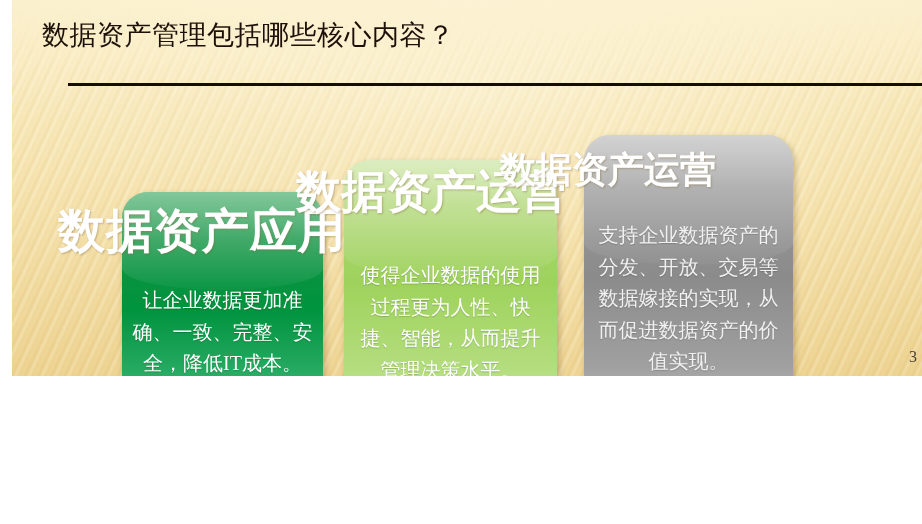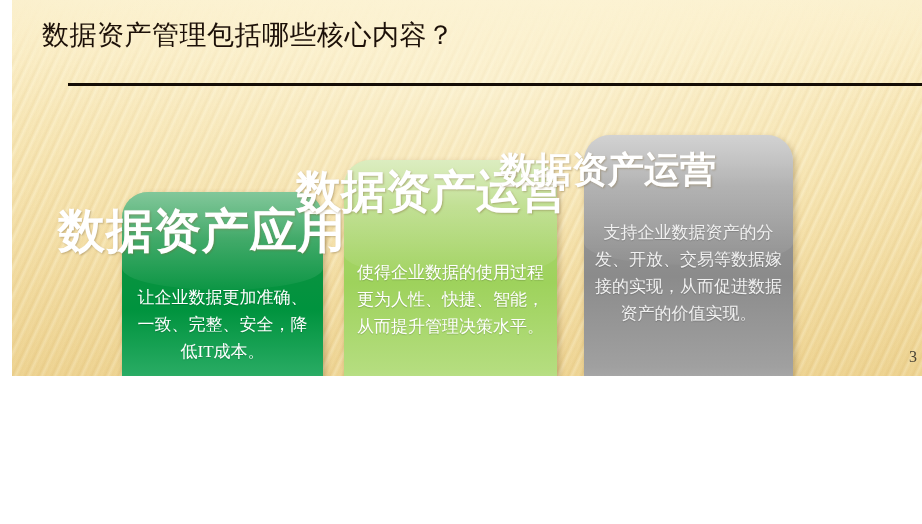--- a/index.html
+++ b/index.html
@@ -113,21 +113,21 @@
     width: 209px;
     height: 283px;
     background: linear-gradient(to bottom, #b7b7b7 0%, #9a9a9a 18%, #8b8b8b 50%, #a0a0a0 82%, #c2c2c2 100%);
   }
 
   .box-body {
     position: absolute;
     left: 10px;
     right: 10px;
     text-align: center;
-    font-size: 17px;
+    font-size: 20px;
     line-height: 1.58;
     color: #ffffff;
     text-shadow: 0 1px 1px rgba(0,0,0,0.18);
   }
   #body-governance  { top: 93px; }
   #body-application { top: 100px; }
   #body-operation   { top: 85px; color: #f1f1f1; }
 
   
   .heading {

